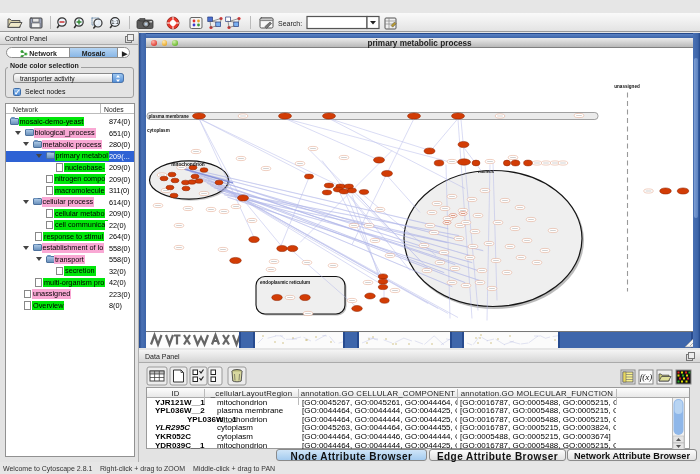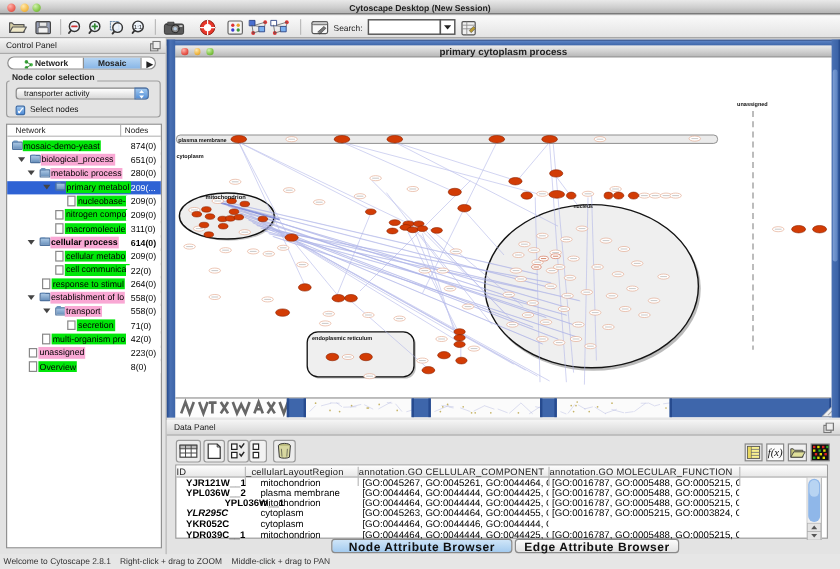--- a/index.html
+++ b/index.html
@@ -63,40 +63,34 @@
 #ncanvas { left:7px; top:14.5px; width:547px; height:283.5px; background:#fff; }
 #nstrip { left:7px; top:298px; width:547px; height:17px; background:#f2f2f2; overflow:hidden;}
 
 
 #dpanel { left:139px; top:350px; width:561px; height:112px; background:#e3e3e3;}
 #dphead { left:0; top:0; width:561px; height:13px; background:linear-gradient(#f5f5f5,#d6d6d6);
   border-bottom:1px solid #aaa; font-size:7px; color:#222; padding:2.5px 0 0 6px;}
 #dtable { left:7px; top:37px; width:544px; height:62px; background:#fff; border:1px solid #9a9a9a; font-size:8px;}
 #dthead { left:0; top:0; width:542px; height:9.5px; background:linear-gradient(#fdfdfd,#e8e8e8); border-bottom:1px solid #aaa;
   font-size:7.8px; color:#222; letter-spacing:0.2px;}
-.dth { position:absolute; top:1.2px; text-align:left; border-right:1px solid #bbb; height:16px;}
+.dth { position:absolute; top:1.2px; text-align:center; border-right:1px solid #bbb; height:16px;}
 .drow { position:absolute; left:0; width:542px; height:8.6px; line-height:8.6px; white-space:nowrap;}
 .dc { position:absolute; top:0; height:8.6px; overflow:hidden;}
 #dtabs { left:0; top:99px; width:561px; height:13px; font-size:9px; }
 .dtab { position:absolute; top:0; height:12px; border:1px solid #8a8a8a; border-radius:3px;
   background:linear-gradient(#fcfcfc,#e2e2e2); text-align:center; padding-top:0.8px; color:#111; font-size:10px; font-weight:bold; letter-spacing:0.45px;}
 
 
 #statusbar { left:0; top:462px; width:700px; height:12px; background:#e6e6e6; font-size:7px; color:#333;}
 </style>
 </head>
 <body>
 <div id="win">
 
-  <div id="titlebar" class="abs">
-    <div class="tl abs" style="left:6px;  background:radial-gradient(circle at 35% 30%, #ffb3ac, #ee6a5f 55%, #cf3a2e);"></div>
-    <div class="tl abs" style="left:16.5px; background:radial-gradient(circle at 35% 30%, #ffe9b0, #f5bf4f 55%, #dd9a28);"></div>
-    <div class="tl abs" style="left:27px; background:radial-gradient(circle at 35% 30%, #d2f0b0, #8ccc51 55%, #62a52c);"></div>
-    <div id="titletext" class="abs">Cytoscape Desktop (New Session)</div>
-  </div>
 
   <div id="toolbar" class="abs">
     <svg class="abs" style="left:0;top:0" width="700" height="19" viewBox="0 0 700 19">
 <g stroke-linecap="round" stroke-linejoin="round">
 
 <path d="M8 14 L8 6 L10 6 L11.5 7.5 L20 7.5 L20 14 Z" fill="#d8d0a8" stroke="#555" stroke-width="1"></path>
 <path d="M8 14 L10.5 9.5 L22 9.5 L19.5 14 Z" fill="#efe8c8" stroke="#555" stroke-width="1"></path>
 
 <rect x="30" y="5" width="12" height="10" rx="1" fill="#9aa2b8" stroke="#444" stroke-width="1"></rect>
 <rect x="33" y="5.5" width="6" height="3.5" fill="#e8e8e8" stroke="#555" stroke-width="0.6"></rect>
@@ -241,21 +235,21 @@
       <div class="trow abs" style="top:69.5px;">
             <span class="file" style="left:40px"></span>
             <span class="lab gl" style="left:48.0px">nitrogen compo</span>
             <span class="num" style="">209(0)</span>
           </div>
       <div class="trow abs" style="top:81.0px;padding-left:12px;">
             <span class="file" style="left:40px"></span>
             <span class="lab gl" style="left:48.0px">macromolecule</span>
             <span class="num" style="">311(0)</span>
           </div>
-      <div class="trow abs" style="top:92.5px;font-weight:bold;">
+      <div class="trow abs" style="top:92.5px;">
             <span class="arr" style="left:16.5px"></span>
             <span class="fold" style="left:27px"></span>
             <span class="lab rl" style="left:35.5px">cellular process</span>
             <span class="num" style="">614(0)</span>
           </div>
       <div class="trow abs" style="top:104.0px;">
             <span class="file" style="left:40px"></span>
             <span class="lab gl" style="left:48.0px">cellular metabo</span>
             <span class="num" style="">209(0)</span>
           </div>
@@ -277,21 +271,21 @@
           </div>
       <div class="trow abs" style="top:150.0px;">
             <span class="arr" style="left:29.5px"></span>
             <span class="fold" style="left:39.5px"></span>
             <span class="lab rl" style="left:48.0px">transport</span>
             <span class="num" style="">558(0)</span>
           </div>
       <div class="trow abs" style="top:161.5px;">
             <span class="file" style="left:50px"></span>
             <span class="lab gl" style="left:58.0px">secretion</span>
-            <span class="num" style="">71(0)</span>
+            <span class="num" style="">32(0)</span>
           </div>
       <div class="trow abs" style="top:173.0px;">
             <span class="file" style="left:29px"></span>
             <span class="lab gl" style="left:37.0px">multi-organism pro</span>
             <span class="num" style="">42(0)</span>
           </div>
       <div class="trow abs" style="top:184.5px;">
             <span class="file" style="left:18px"></span>
             <span class="lab rl" style="left:26.0px">unassigned</span>
             <span class="num" style="">223(0)</span>
@@ -304,21 +298,21 @@
       </div>
     </div>
   </div>
 
   <div id="netframe" class="abs">
     <div id="ntop" class="abs"></div>
     <div id="ntitle" class="abs">
       <div class="tl abs" style="left:5px; top:2px; width:5.5px; height:5.5px; background:radial-gradient(circle at 35% 30%, #ffb3ac, #e85a4f 55%, #c23224);"></div>
       <div class="tl abs" style="left:15.5px; top:2px; width:5.5px; height:5.5px; background:radial-gradient(circle at 35% 30%, #ffe9b0, #f0ba4a 55%, #d69520);"></div>
       <div class="tl abs" style="left:26px; top:2px; width:5.5px; height:5.5px; background:radial-gradient(circle at 35% 30%, #d2f0b0, #84c84b 55%, #5a9e26);"></div>
-      <div id="ntitletext" class="abs">primary cytoplasm process</div>
+      <div id="ntitletext" class="abs">primary metabolic process</div>
     </div>
     <div id="ncanvas" class="abs"></div>
     <svg class="abs" style="left:7px;top:14.5px" width="547" height="284" viewBox="0 0 547 284">
 <ellipse cx="44.5" cy="133.5" rx="39.5" ry="19.2" fill="#999" opacity="0.55"></ellipse>
 <ellipse cx="348.5" cy="192.5" rx="89.5" ry="68.5" fill="#777" opacity="0.5"></ellipse>
 <rect x="111.5" y="230" width="89" height="37.5" rx="9" fill="#888" opacity="0.55"></rect>
 <rect x="1" y="64.5" width="451" height="7" rx="3.2" fill="#ebebeb" stroke="#8a8a8a" stroke-width="0.8"></rect>
 <ellipse cx="43" cy="132" rx="39.5" ry="19.2" fill="#eeeeee" stroke="#111" stroke-width="1.2"></ellipse>
 <ellipse cx="347" cy="190.5" rx="89" ry="68" fill="#efefef" stroke="#151515" stroke-width="1.2"></ellipse>
 <rect x="110" y="228.5" width="89" height="37.5" rx="9" fill="#efefef" stroke="#111" stroke-width="1.1"></rect>
@@ -808,20 +802,21 @@
       <div class="drow" style="top:36.3px">
         <div class="dc" style="left:8px;width:50px;font-weight:bold;font-style:italic;">YLR295C</div>
         <div class="dc" style="left:70px;width:80px;">cytoplasm</div>
         <div class="dc" style="left:155px;width:155px;">[GO:0045263, GO:0044464, GO:0044455, G...</div>
         <div class="dc" style="left:313px;width:156px;">[GO:0016787, GO:0005215, GO:0003824, G...</div>
       </div>
       <div class="drow" style="top:44.9px">
         <div class="dc" style="left:8px;width:50px;font-weight:bold;">YKR052C</div>
         <div class="dc" style="left:70px;width:80px;">cytoplasm</div>
         <div class="dc" style="left:155px;width:155px;">[GO:0044464, GO:0044446, GO:0044444, G...</div>
+        <div class="dc" style="left:313px;width:156px;">[GO:0005488, GO:0005215, GO:0003674]</div>
       </div>
       <div class="drow" style="top:53.5px">
         <div class="dc" style="left:8px;width:50px;font-weight:bold;">YDR039C__1</div>
         <div class="dc" style="left:70px;width:80px;">mitochondrion</div>
         <div class="dc" style="left:155px;width:155px;">[GO:0044464, GO:0044444, GO:0044425, G...</div>
         <div class="dc" style="left:313px;width:156px;">[GO:0016787, GO:0005488, GO:0005215, G...</div>
       </div>
       </div>
     <svg class="abs" style="left:525px;top:9.5px" width="17" height="52" viewBox="0 0 17 52">
 <rect x="0" y="0" width="1" height="52" fill="#bbb"></rect>
@@ -831,20 +826,21 @@
 <rect x="1" y="38" width="11" height="7" fill="#e4e4e4" stroke="#aaa" stroke-width="0.5"></rect>
 <rect x="1" y="45" width="11" height="7" fill="#e4e4e4" stroke="#aaa" stroke-width="0.5"></rect>
 <path d="M6.5 40 L9 43 L4 43 Z" fill="#555"></path>
 <path d="M6.5 50 L9 47 L4 47 Z" fill="#555"></path>
 <rect x="12" y="0" width="1" height="52" fill="#bbb"></rect>
 </svg>
     </div>
     <div id="dtabs" class="abs">
       <div class="dtab" style="left:137px;width:151px;background:linear-gradient(#cfe5f8,#a4cbef);">Node Attribute Browser</div>
       <div class="dtab" style="left:290px;width:137px;">Edge Attribute Browser</div>
+      <div class="dtab" style="left:428px;width:130px;font-size:9.2px;letter-spacing:0;">Network Attribute Browser</div>
     </div>
   </div>
 
   <div id="statusbar" class="abs">
     <span class="abs" style="left:3px;top:2.5px">Welcome to Cytoscape 2.8.1</span>
     <span class="abs" style="left:100px;top:2.5px">Right-click + drag to ZOOM</span>
     <span class="abs" style="left:193px;top:2.5px">Middle-click + drag to PAN</span>
   </div>
 
 </div>

